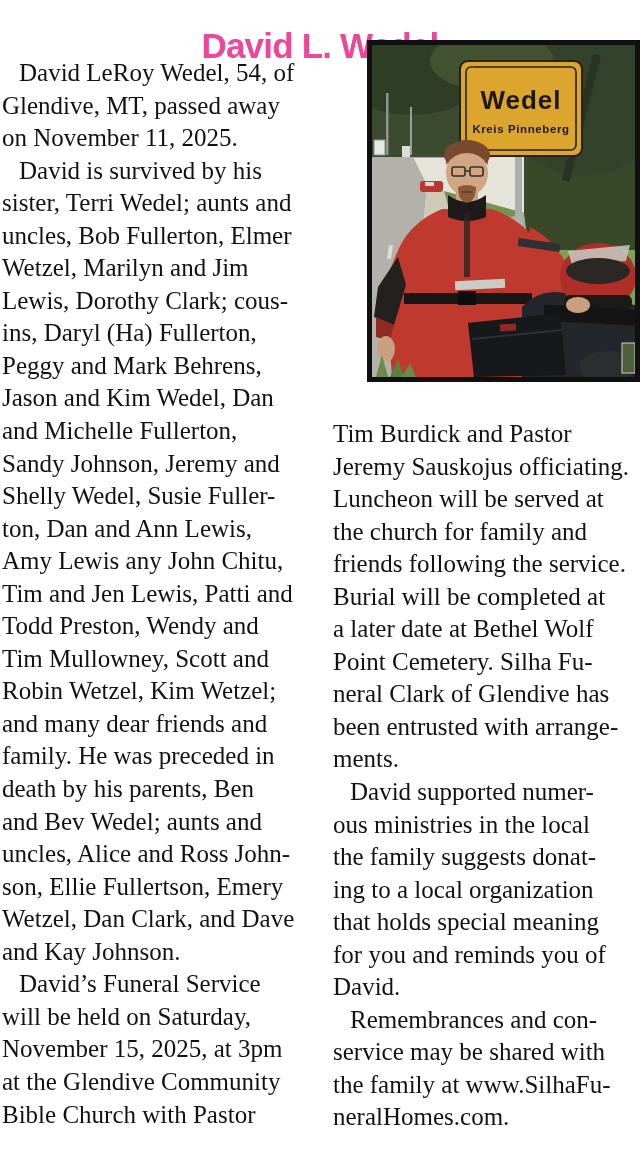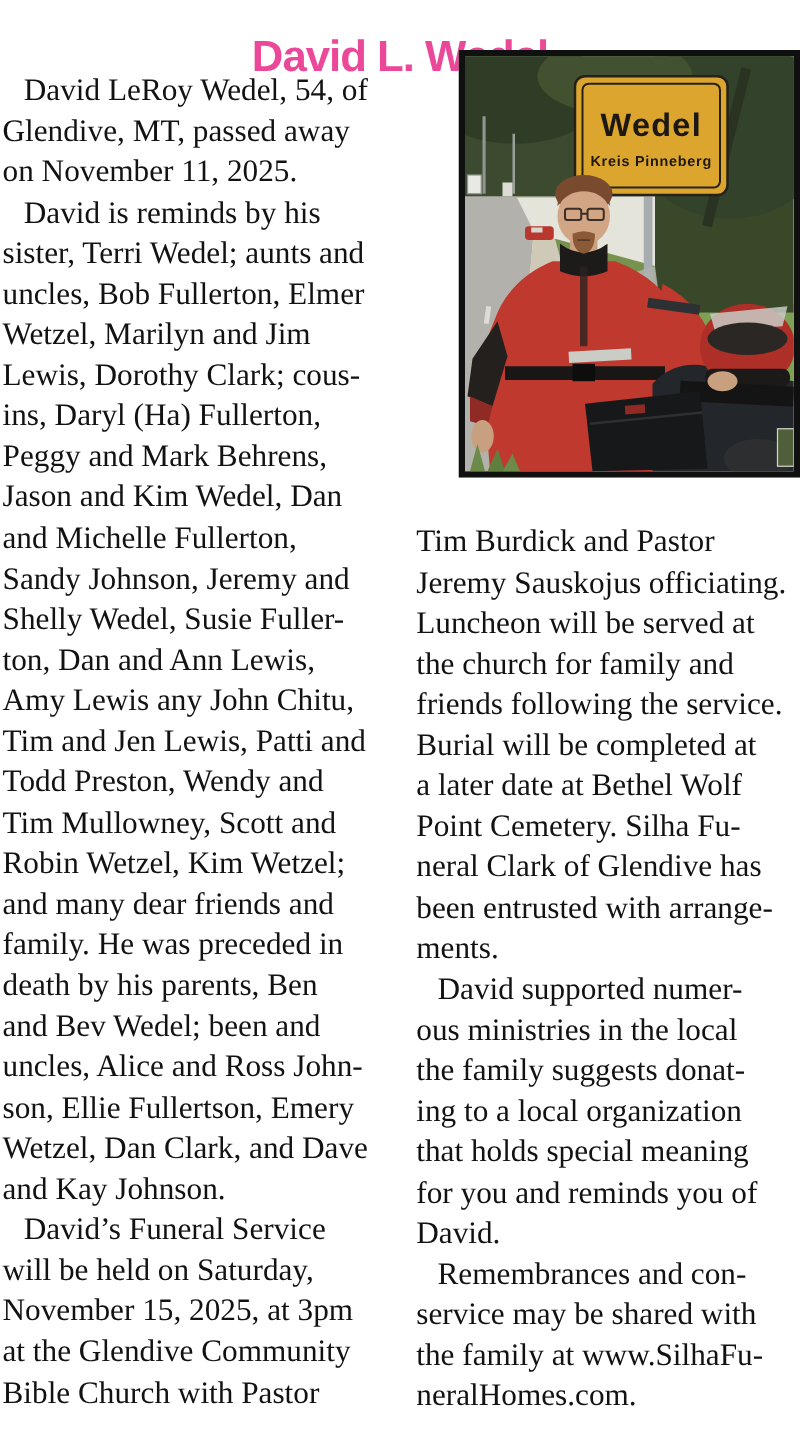--- a/index.html
+++ b/index.html
@@ -21,41 +21,41 @@
 <body>
 
 <div class="page">
 
   <h1 class="title">David L. Wedel</h1>
 
   <div class="tcol" id="leftcol">
       <div class="tline indent">David LeRoy Wedel, 54, of</div>
       <div class="tline">Glendive, MT, passed away</div>
       <div class="tline">on November 11, 2025.</div>
-      <div class="tline indent">David is reminds by his</div>
+      <div class="tline indent">David is survived by his</div>
       <div class="tline">sister, Terri Wedel; aunts and</div>
       <div class="tline">uncles, Bob Fullerton, Elmer</div>
       <div class="tline">Wetzel, Marilyn and Jim</div>
       <div class="tline">Lewis, Dorothy Clark; cous-</div>
       <div class="tline">ins, Daryl (Ha) Fullerton,</div>
       <div class="tline">Peggy and Mark Behrens,</div>
       <div class="tline">Jason and Kim Wedel, Dan</div>
       <div class="tline">and Michelle Fullerton,</div>
       <div class="tline">Sandy Johnson, Jeremy and</div>
       <div class="tline">Shelly Wedel, Susie Fuller-</div>
       <div class="tline">ton, Dan and Ann Lewis,</div>
       <div class="tline">Amy Lewis any John Chitu,</div>
       <div class="tline">Tim and Jen Lewis, Patti and</div>
       <div class="tline">Todd Preston, Wendy and</div>
       <div class="tline">Tim Mullowney, Scott and</div>
       <div class="tline">Robin Wetzel, Kim Wetzel;</div>
       <div class="tline">and many dear friends and</div>
       <div class="tline">family. He was preceded in</div>
       <div class="tline">death by his parents, Ben</div>
-      <div class="tline">and Bev Wedel; been and</div>
+      <div class="tline">and Bev Wedel; aunts and</div>
       <div class="tline">uncles, Alice and Ross John-</div>
       <div class="tline">son, Ellie Fullertson, Emery</div>
       <div class="tline">Wetzel, Dan Clark, and Dave</div>
       <div class="tline">and Kay Johnson.</div>
       <div class="tline indent">David’s Funeral Service</div>
       <div class="tline">will be held on Saturday,</div>
       <div class="tline">November 15, 2025, at 3pm</div>
       <div class="tline">at the Glendive Community</div>
       <div class="tline">Bible Church with Pastor</div>
     </div>

